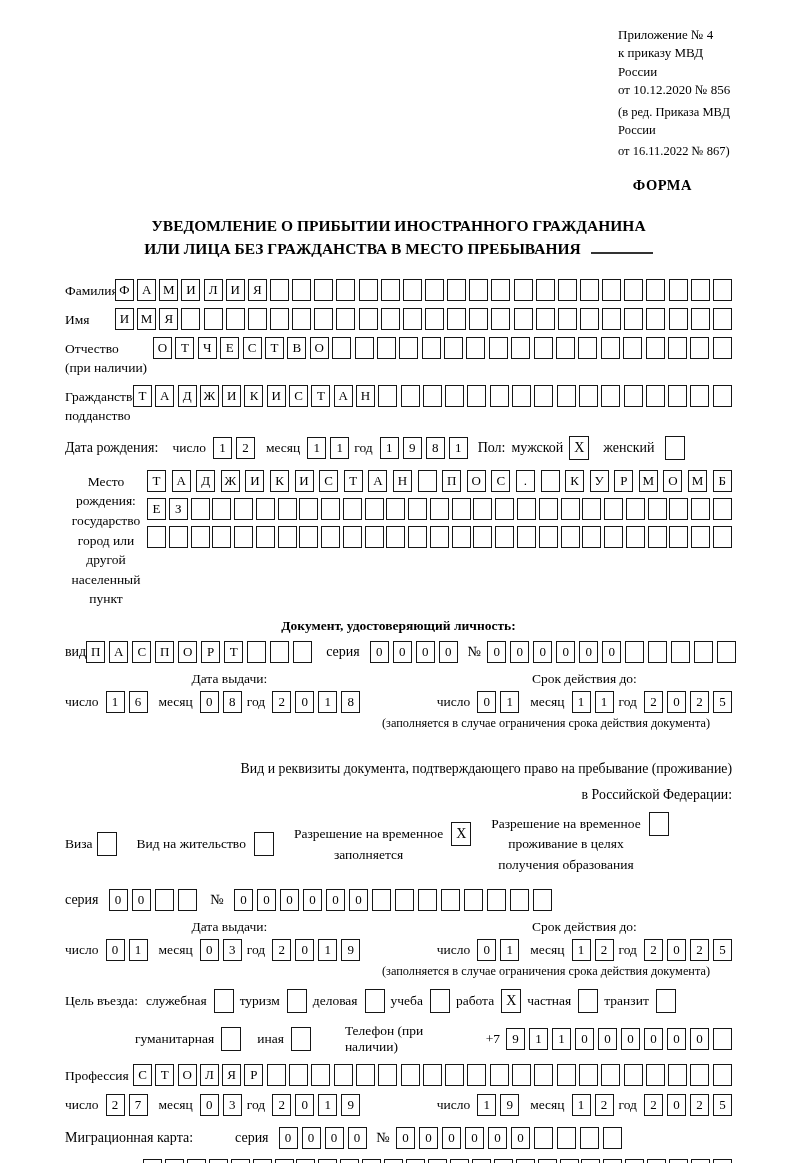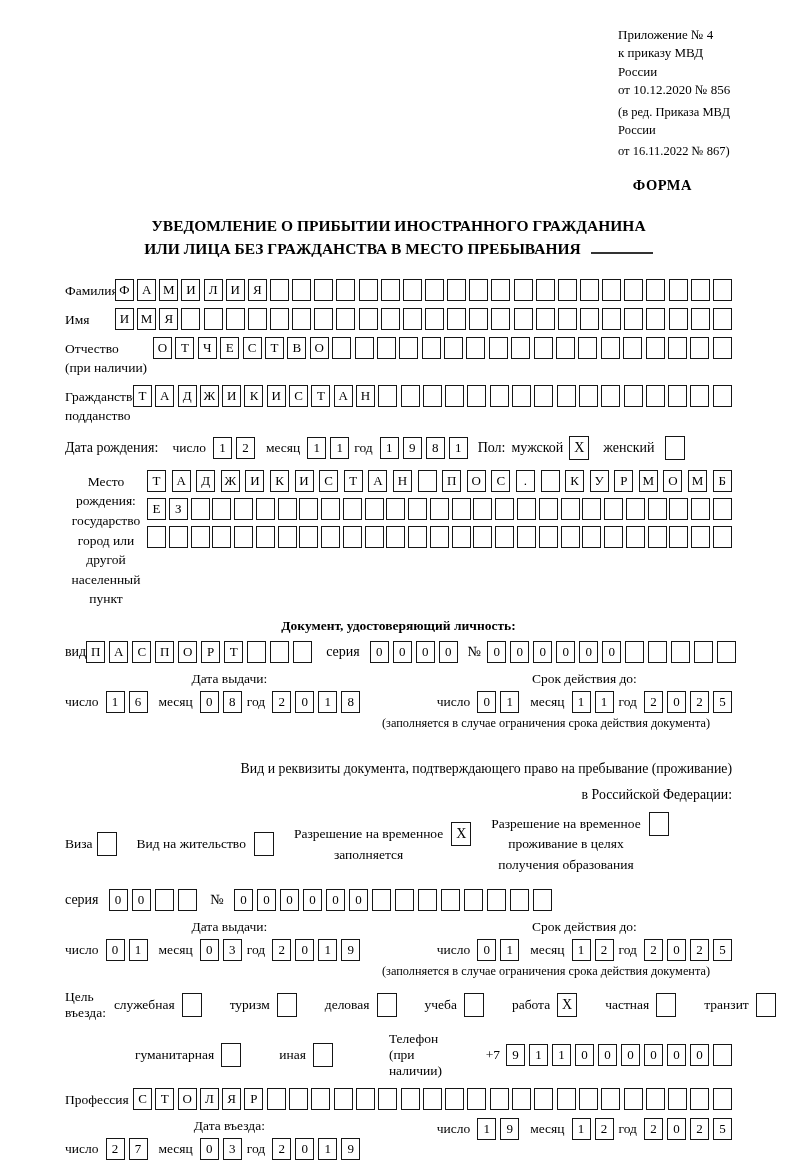--- a/index.html
+++ b/index.html
@@ -53,21 +53,21 @@
 
   .para { font-size:13.8px; margin-top:25px; line-height:1.9;text-align:right; }
 
   .chk-row { display:flex; align-items:center; margin-top:4px; }
   .chk-item { display:flex; align-items:flex-start; }
   .chk-item .txt { font-size:13.5px; line-height:1.5; padding-top:2px; }
   .chk-item .txt.center { text-align:center; }
   .chk-item .cbox { margin-left:8px; }
 
   .purpose-row { display:flex; align-items:center; margin-top:10px; font-size:13.5px; }
-  .purpose-row .p-item { display:flex; align-items:center; margin-right:28px; }
+  .purpose-row .p-item { display:flex; align-items:center; margin-right:6px; }
   .purpose-row .p-item .cbox { margin-left:7px; }
 
   .rep-wrap { display:flex; margin-top:10px; }
   .rep-rows { flex:1; }
   .rep-rows .cells-fill { margin-bottom:10px; }
 
   .ml6{margin-left:6px;} .ml10{margin-left:10px;} .ml14{margin-left:14px;} .ml20{margin-left:20px;} .ml28{margin-left:28px;}
 </style>
 </head>
 <body>
@@ -629,21 +629,20 @@
         <div class="cell"></div>
         <div class="cell"></div>
         <div class="cell"></div>
         <div class="cell"></div>
         <div class="cell"></div>
       </div>
   </div>
 
   <div class="two-col">
     <div class="col-l">
-      <div class="col-h">Дата въезда:</div>
       <div class="dgroup">
         <span class="lbl">число</span>
         <span class="cells-gap">
             <div class="cell">2</div>
             <div class="cell">7</div>
           </span>
         <span class="lbl ml6">месяц</span>
         <span class="cells-gap">
             <div class="cell">0</div>
             <div class="cell">3</div>

